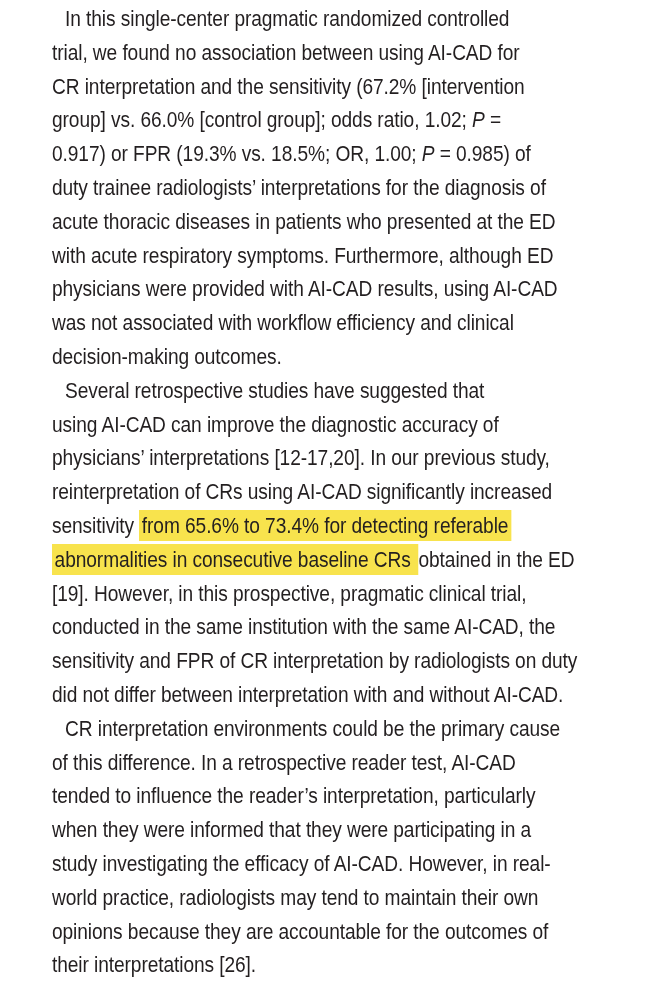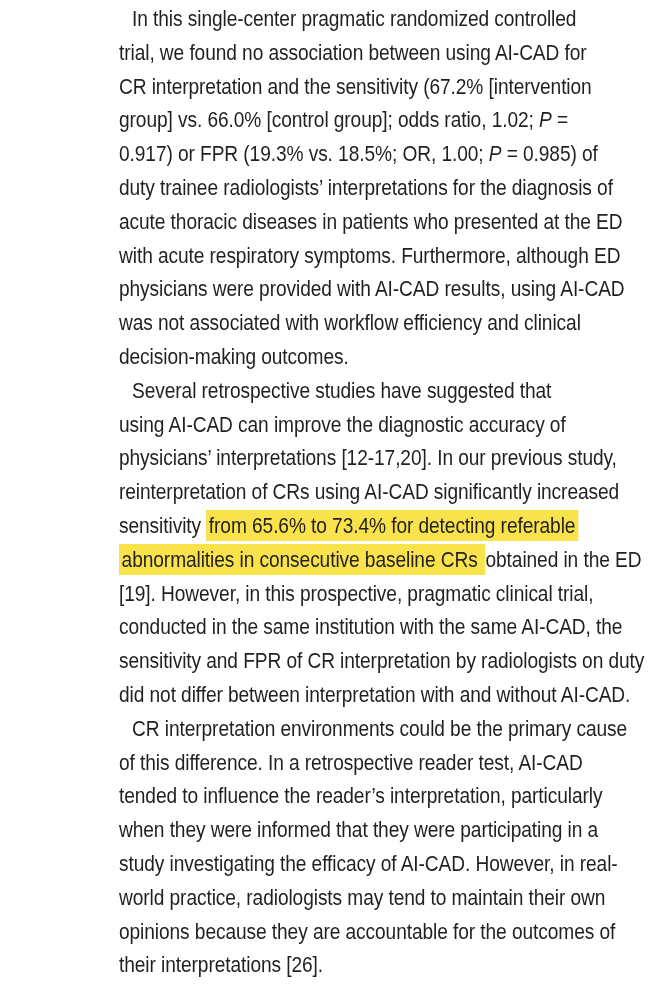--- a/index.html
+++ b/index.html
@@ -11,22 +11,21 @@
     padding: 0;
   }
   body {
     width: 657px;
     height: 986px;
     background: #ffffff;
     overflow: hidden;
     font-family: "Liberation Sans", sans-serif;
   }
   .page {
-    padding: 2px 0 0 80px;
-    margin-left: 39px;
+    padding: 2px 0 0 52px;
   }
   .paragraph {
     margin: 0;
   }
   .line {
     white-space: nowrap;
     font-size: 22px;
     line-height: 33.8px;
     height: 33.8px;
     color: var(--text);

